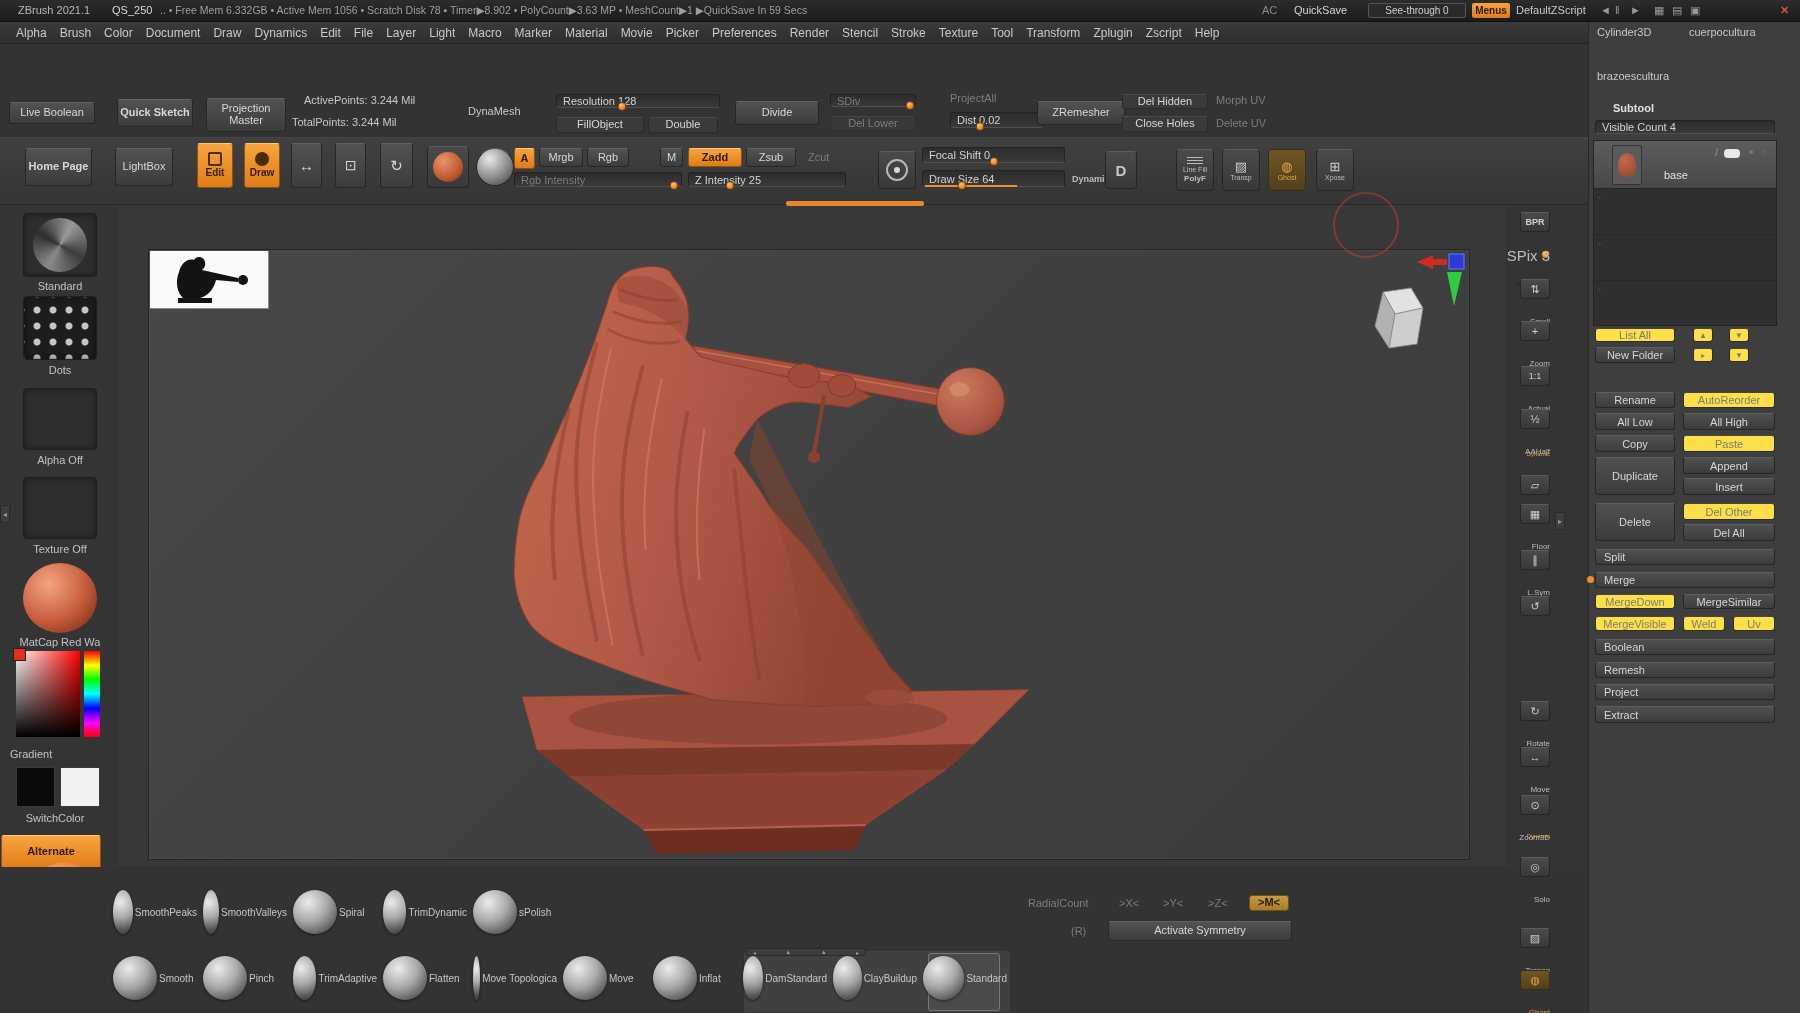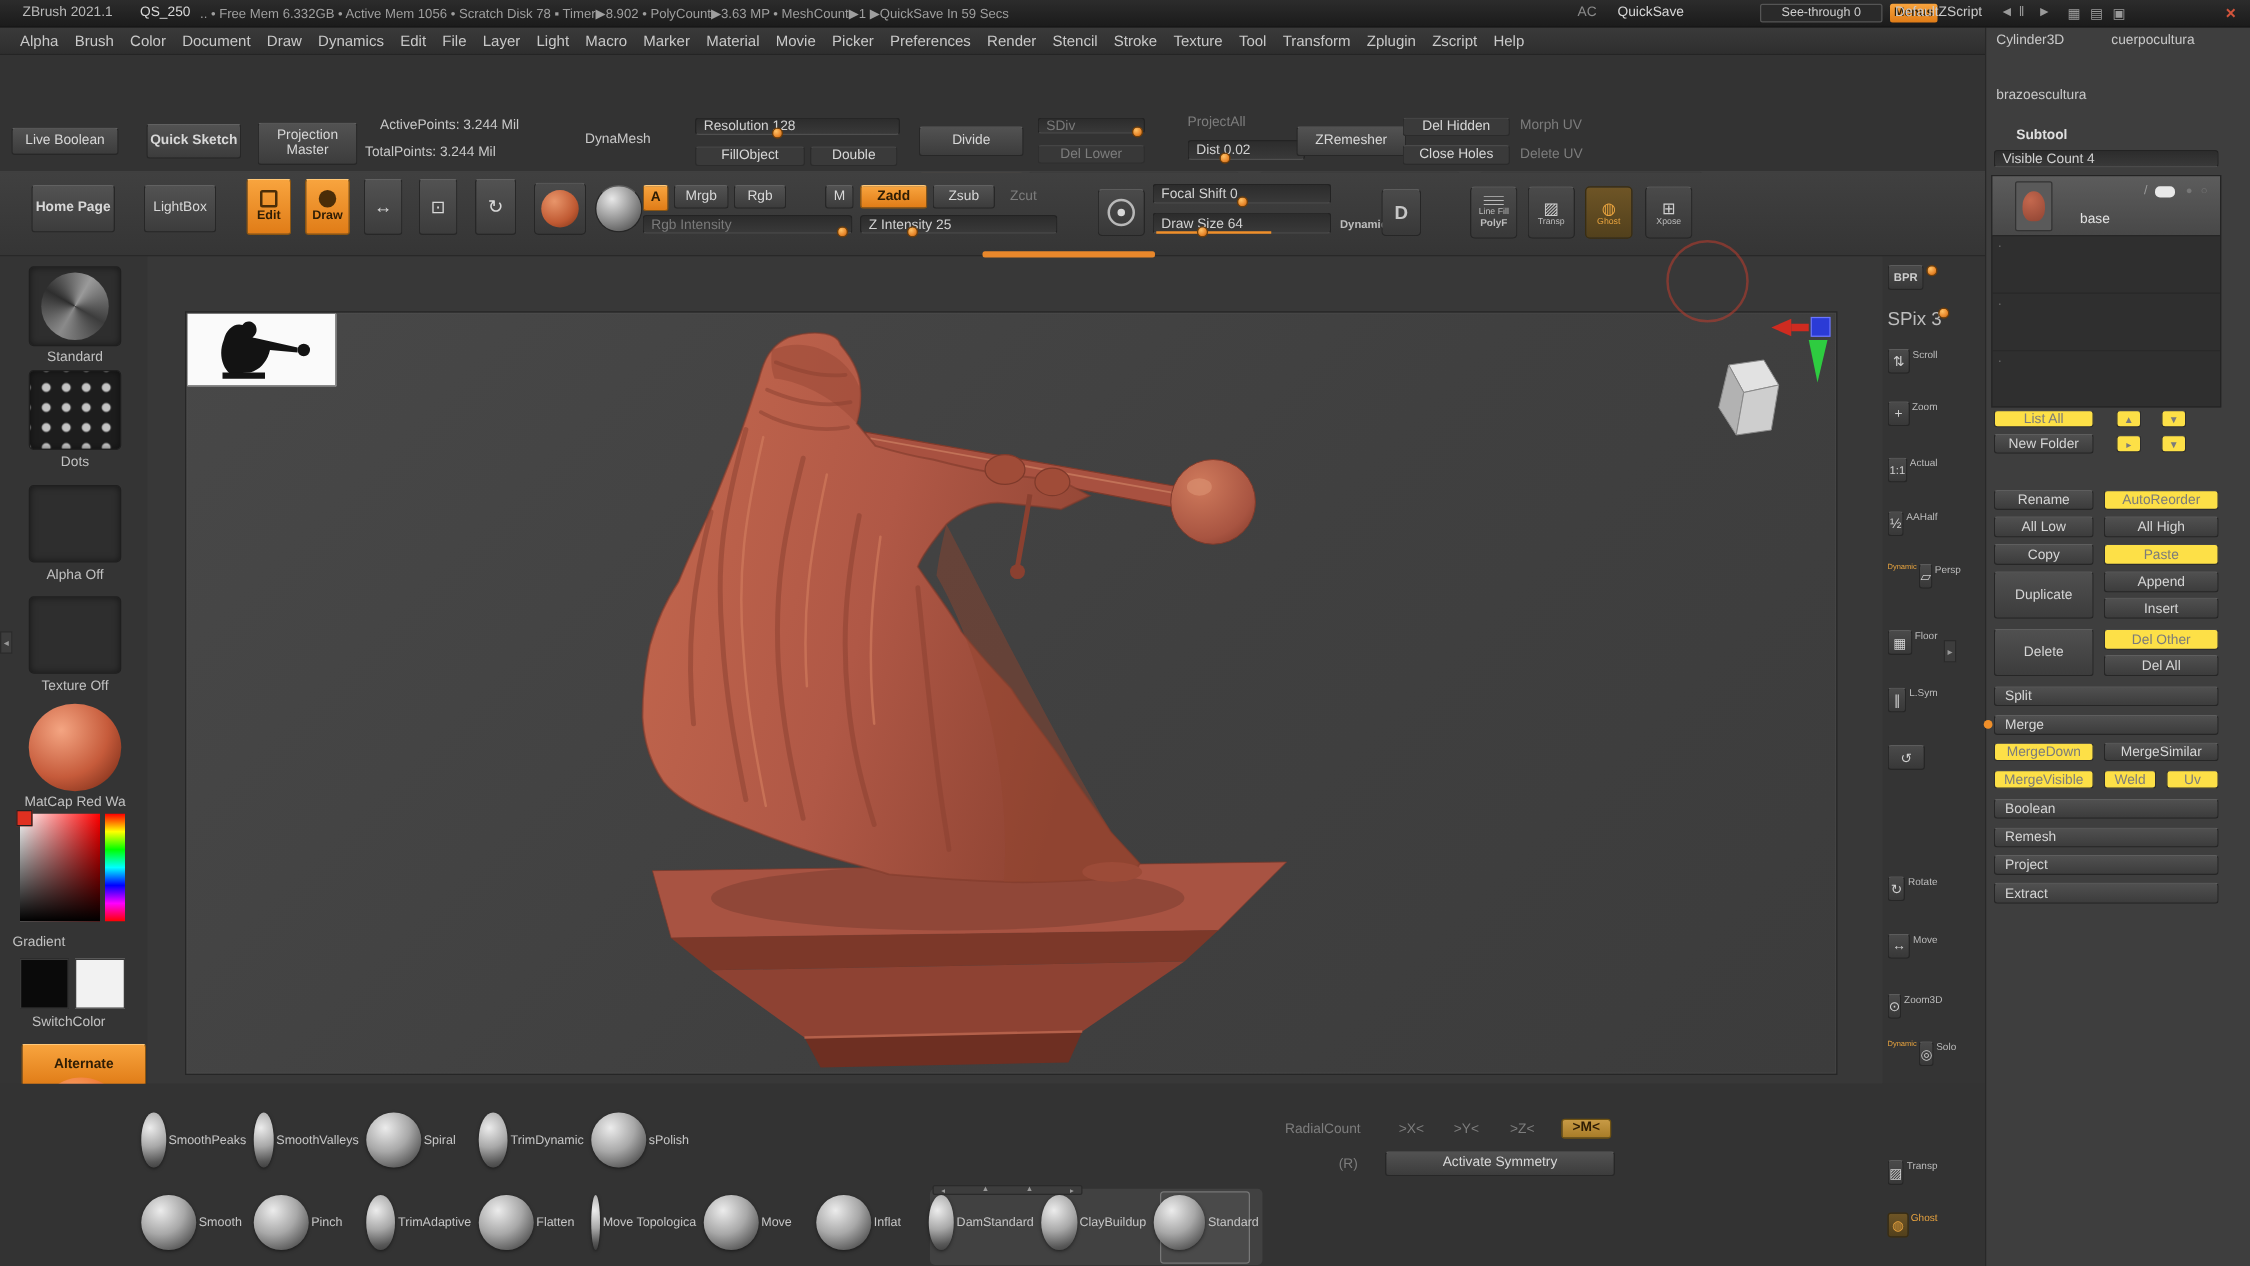--- a/index.html
+++ b/index.html
@@ -1,21 +1,21 @@
 <!DOCTYPE html>
 <html><head>
 <meta charset="utf-8">
 <style>
 *{margin:0;padding:0;box-sizing:border-box;font-family:"Liberation Sans",sans-serif;}
 html,body{background:#222;}
 .app{position:relative;width:1800px;height:1013px;background:#343434;overflow:hidden;color:#ccc;font-size:11px;}
 
 .titlebar{position:absolute;left:0;top:0;width:1800px;height:22px;background:linear-gradient(#2c2c2c,#1b1b1b);border-bottom:1px solid #111;font-size:11px;color:#b9b9b9;z-index:30;}
 .titlebar .t{position:absolute;top:4px;white-space:nowrap;}
-.tchip{position:absolute;top:3px;height:15px;display:flex;align-items:center;justify-content:center;font-size:10px;border-radius:2px;margin-left:40px;}
+.tchip{position:absolute;top:3px;height:15px;display:flex;align-items:center;justify-content:center;font-size:10px;border-radius:2px;}
 
 .menubar{position:absolute;left:0;top:22px;width:1588px;height:22px;background:linear-gradient(#3a3a3a,#2e2e2e);border-bottom:1px solid #242424;display:flex;align-items:center;padding-left:16px;gap:13px;font-size:12px;color:#c9c9c9;z-index:20;}
 
 .btn{position:absolute;display:flex;align-items:center;justify-content:center;background:linear-gradient(#525252,#3c3c3c);border:1px solid #272727;border-top-color:#616161;border-radius:3px;color:#d8d8d8;font-size:11px;cursor:pointer;text-align:center;line-height:1.05;}
 .btn.orange{background:linear-gradient(#f8a43e,#e07c17);color:#2e1d05;border-color:#8a5512;border-top-color:#ffc878;font-weight:bold;}
 .btn.amber{background:linear-gradient(#c79a45,#a87c28);color:#2e1d05;border-color:#6e5212;font-weight:bold;}
 .btn.dim{background:#383838;color:#7d7d7d;border-color:#2e2e2e;border-top-color:#454545;}
 .btn.flat{background:#3a3a3a;border-color:#2b2b2b;border-top-color:#4a4a4a;}
 .lbl{position:absolute;font-size:11px;color:#c9c9c9;white-space:nowrap;}
 .lbl.dim{color:#7d7d7d;}
@@ -34,21 +34,21 @@
 .chip.ghosty .cap,.chip.ghosty .gly{color:#eaa43f;}
 .gly{font-size:13px;color:#cfcfcf;line-height:1;}
 
 .thumb{position:absolute;background:#2e2e2e;border:1px solid #1f1f1f;border-radius:4px;box-shadow:inset 0 0 6px rgba(0,0,0,.5);}
 .side-label{position:absolute;width:106px;text-align:center;font-size:11px;color:#c2c2c2;}
 
 .canvas-outer{position:absolute;left:118px;top:205px;width:1388px;height:662px;background:#383838;z-index:1;}
 .doc{position:absolute;left:30px;top:44px;width:1322px;height:611px;background:linear-gradient(135deg,#484848,#404040 55%,#3c3c3c);border:1px solid #262626;box-shadow:inset 0 0 0 1px rgba(255,255,255,.03);}
 
 .rstrip{position:absolute;left:1506px;top:205px;width:48px;height:808px;z-index:10;}
-.ritem{position:absolute;left:4px;width:40px;display:flex;flex-direction:row;align-items:flex-start;gap:2px;}
+.ritem{position:absolute;left:4px;width:40px;display:flex;flex-direction:column;align-items:flex-end;gap:18px;}
 .ricon{width:30px;height:20px;background:linear-gradient(#4a4a4a,#383838);border:1px solid #262626;border-top-color:#5c5c5c;border-radius:3px;display:flex;align-items:center;justify-content:center;font-size:11px;color:#cfcfcf;}
 .rcap{font-size:8px;color:#bdbdbd;white-space:nowrap;}
 .ritem.ghosty .ricon{background:linear-gradient(#6e5526,#52401c);border-color:#3a2d10;color:#eaa43f;}
 .ritem.ghosty .rcap{color:#eaa43f;}
 
 .rpanel{position:absolute;left:1588px;top:22px;width:212px;height:991px;background:#3e3e3e;border-left:1px solid #282828;z-index:15;font-size:11px;}
 .rp-btn{position:absolute;display:flex;align-items:center;justify-content:center;background:linear-gradient(#505050,#3c3c3c);border:1px solid #262626;border-top-color:#5e5e5e;border-radius:3px;color:#d6d6d6;font-size:11px;}
 .rp-btn.dim{background:#fde047;color:#7b7b7b;border-color:#2d2d2d;border-top-color:#454545;}
 .sec{height:18px;margin:0 0 4px 0;background:linear-gradient(#4c4c4c,#3e3e3e);border:1px solid #2a2a2a;border-top-color:#5a5a5a;border-radius:3px;display:flex;align-items:center;padding-left:9px;color:#d6d6d6;cursor:pointer;}
 
@@ -267,21 +267,21 @@
       <div style="position:absolute;left:0;top:0;width:64px;height:86px;background:linear-gradient(to bottom,rgba(0,0,0,0),#000),linear-gradient(to right,#fff,#f00)"></div>
       <div style="position:absolute;left:68px;top:0;width:16px;height:86px;background:linear-gradient(to bottom,#f00,#ff0,#0f0,#0ff,#00f,#f0f,#f00)"></div>
       <div style="position:absolute;left:-3px;top:-3px;width:13px;height:13px;background:#e03020;border:1px solid #222"></div>
     </div>
     <span class="side-label" style="left:-10px;top:748px;text-align:left;padding-left:20px">Gradient</span>
 
     <div style="position:absolute;left:16px;top:767px;width:39px;height:40px;background:#0a0a0a;border:1px solid #3a3a3a"></div>
     <div style="position:absolute;left:60px;top:767px;width:40px;height:40px;background:#f2f2f2;border:1px solid #3a3a3a"></div>
     <span class="side-label" style="left:2px;top:812px">SwitchColor</span>
 
-    <div class="btn orange" style="left:17px;top:835px;width:100px;height:34px">Alternate</div>
+    <div class="btn orange" style="left:1px;top:835px;width:100px;height:34px">Alternate</div>
 
     <div style="position:absolute;left:29px;top:862px;width:72px;height:72px;border-radius:50%;background:radial-gradient(circle at 40% 30%,#ffb27a,#ef7a36 45%,#b34a16 80%,#8a3510)">
       <span style="position:absolute;left:34px;top:6px;width:4px;height:4px;border-radius:50%;background:#3a1c08"></span>
     </div>
   </div>
 
   <div class="canvas-outer">
     <div class="doc">
 
       <svg width="1320" height="609" viewBox="0 0 1322 611" style="position:absolute;left:0;top:0">

